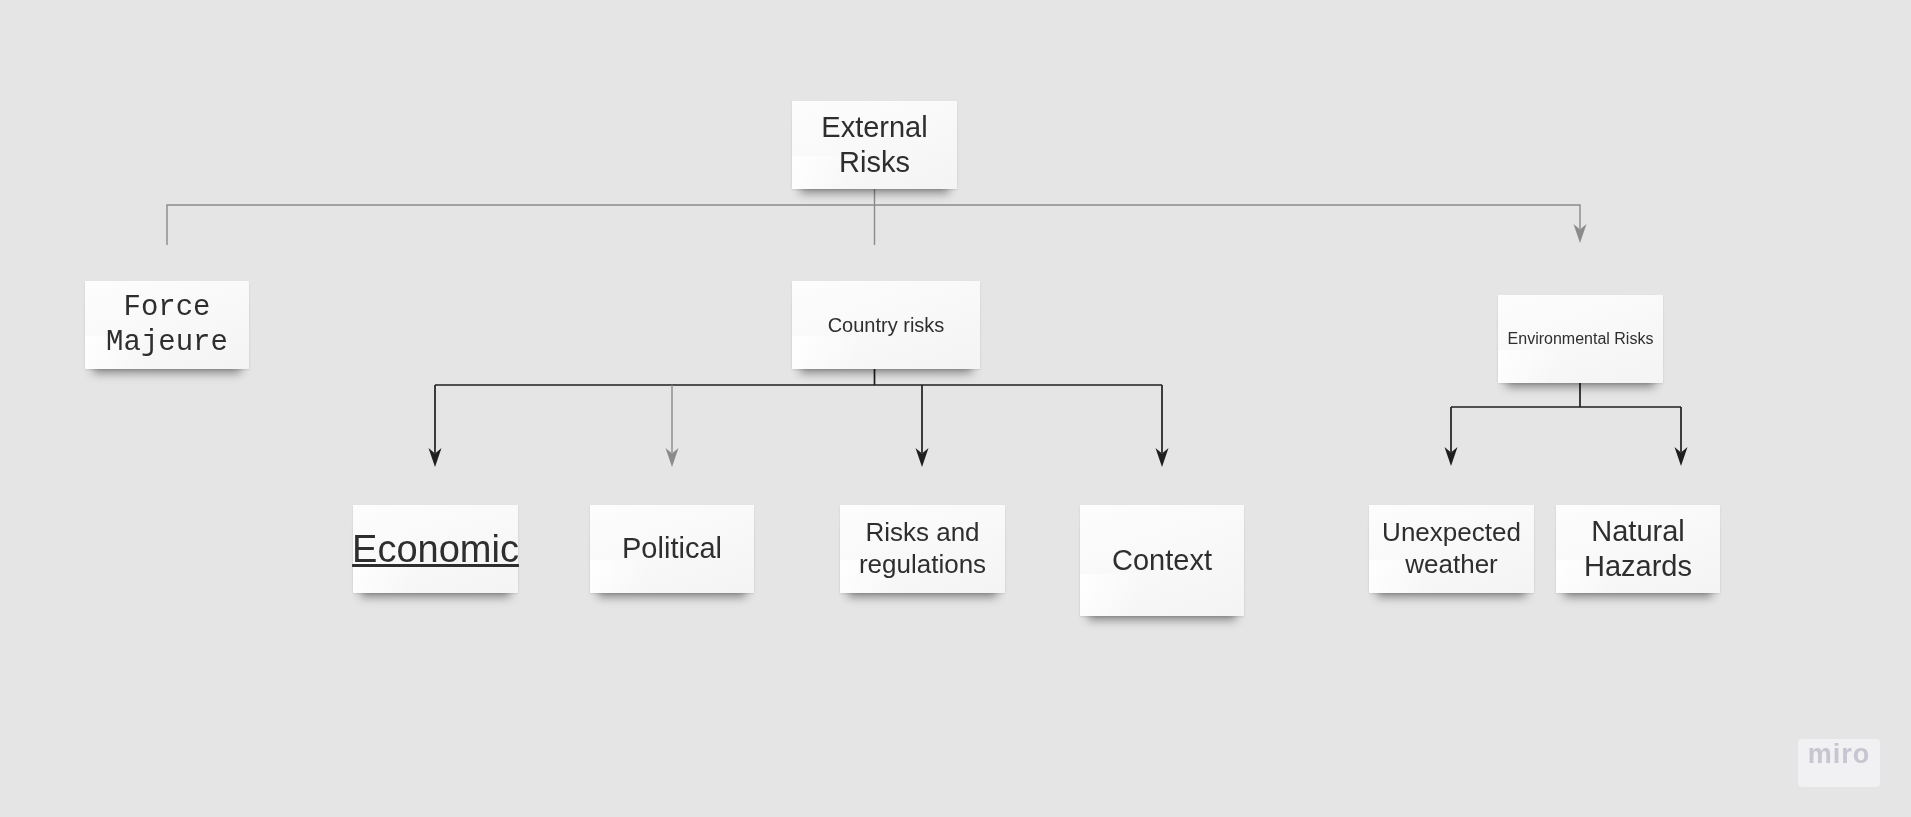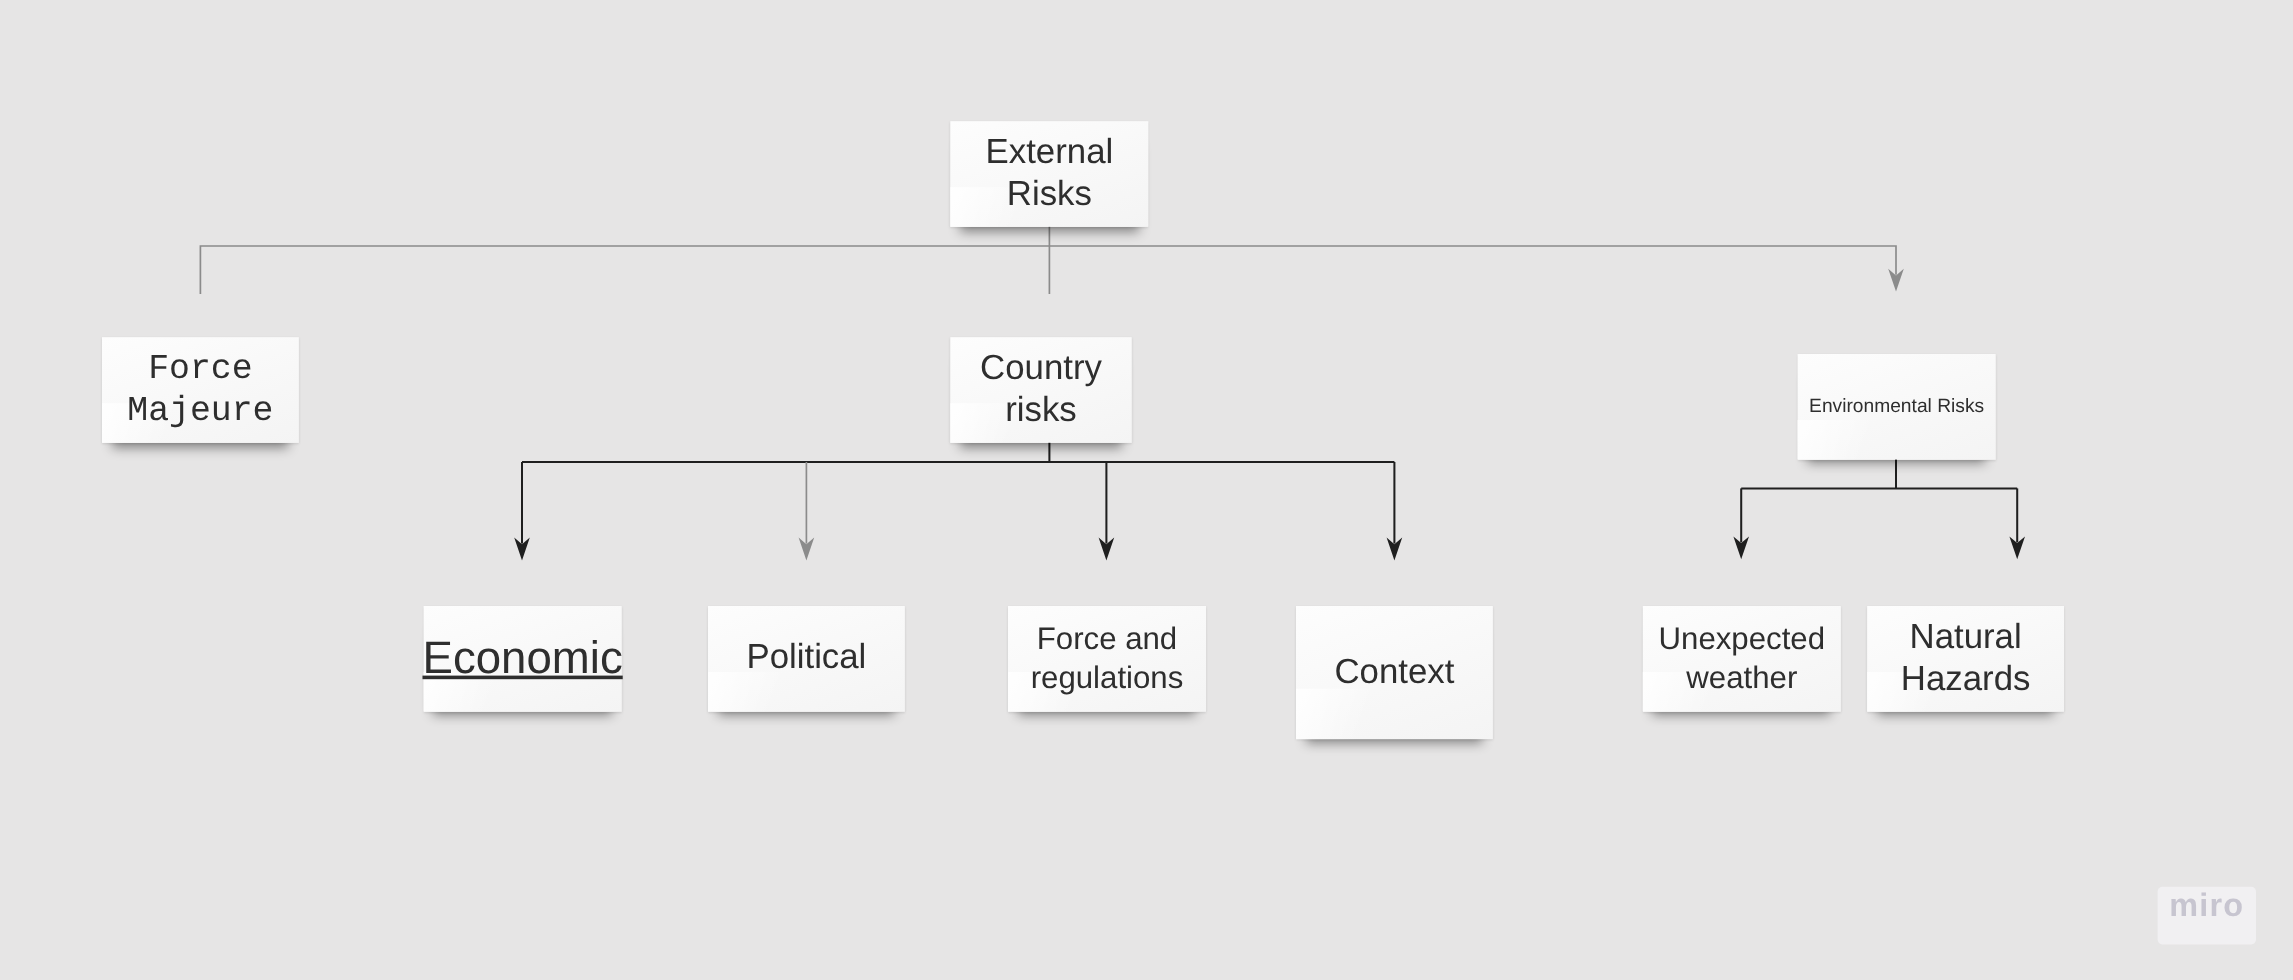--- a/index.html
+++ b/index.html
@@ -127,34 +127,34 @@
         <polygon points="1681,466 1674.5,447 1681,452.5 1687.5,447"></polygon>
       </g>
     </svg>
   <div id="notes-layer">
       <div class="sticky-note" style="left: 792px; top: 66px; width: 165px; height: 88px; font-size: 29px;">
         <span class="note-label">External Risks</span>
       </div>
       <div class="sticky-note" style="left: 85px; top: 246px; width: 164px; height: 88px; font-size: 29px; font-family: Liberation Mono, monospace;">
         <span class="note-label">Force Majeure</span>
       </div>
-      <div class="sticky-note" style="left: 792px; top: 246px; width: 151px; height: 88px; font-size: 29px;">
+      <div class="sticky-note" style="left: 792px; top: 246px; width: 188px; height: 88px; font-size: 20px;">
         <span class="note-label">Country risks</span>
       </div>
       <div class="sticky-note" style="left: 1498px; top: 260px; width: 165px; height: 88px; font-size: 16px;">
         <span class="note-label">Environmental Risks</span>
       </div>
       <div class="sticky-note" style="left: 353px; top: 470px; width: 165px; height: 88px; font-size: 38px; text-decoration: underline;">
         <span class="note-label">Economic</span>
       </div>
       <div class="sticky-note" style="left: 590px; top: 470px; width: 164px; height: 88px; font-size: 29px;">
         <span class="note-label">Political</span>
       </div>
       <div class="sticky-note" style="left: 840px; top: 470px; width: 165px; height: 88px; font-size: 26px;">
-        <span class="note-label">Force and regulations</span>
+        <span class="note-label">Risks and regulations</span>
       </div>
       <div class="sticky-note" style="left: 1080px; top: 470px; width: 164px; height: 111px; font-size: 29px;">
         <span class="note-label">Context</span>
       </div>
       <div class="sticky-note" style="left: 1369px; top: 470px; width: 165px; height: 88px; font-size: 26px;">
         <span class="note-label">Unexpected weather</span>
       </div>
       <div class="sticky-note" style="left: 1556px; top: 470px; width: 164px; height: 88px; font-size: 29px;">
         <span class="note-label">Natural Hazards</span>
       </div>

